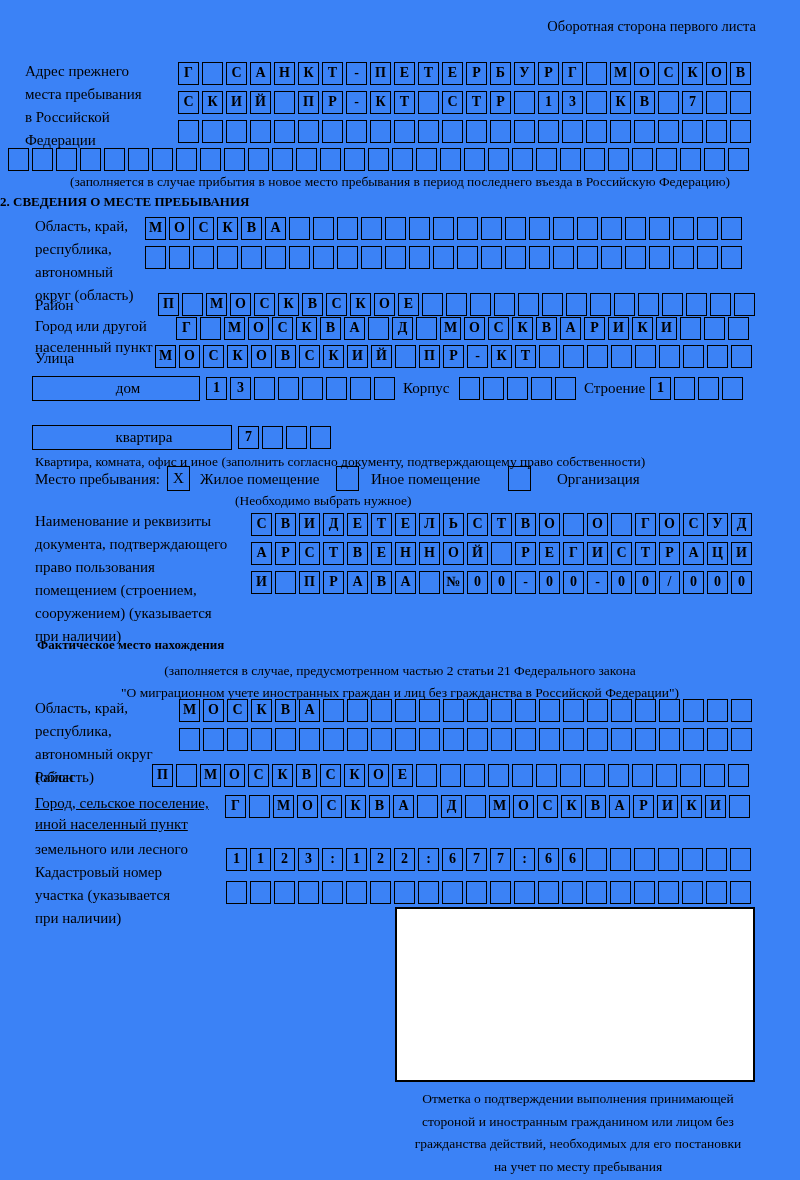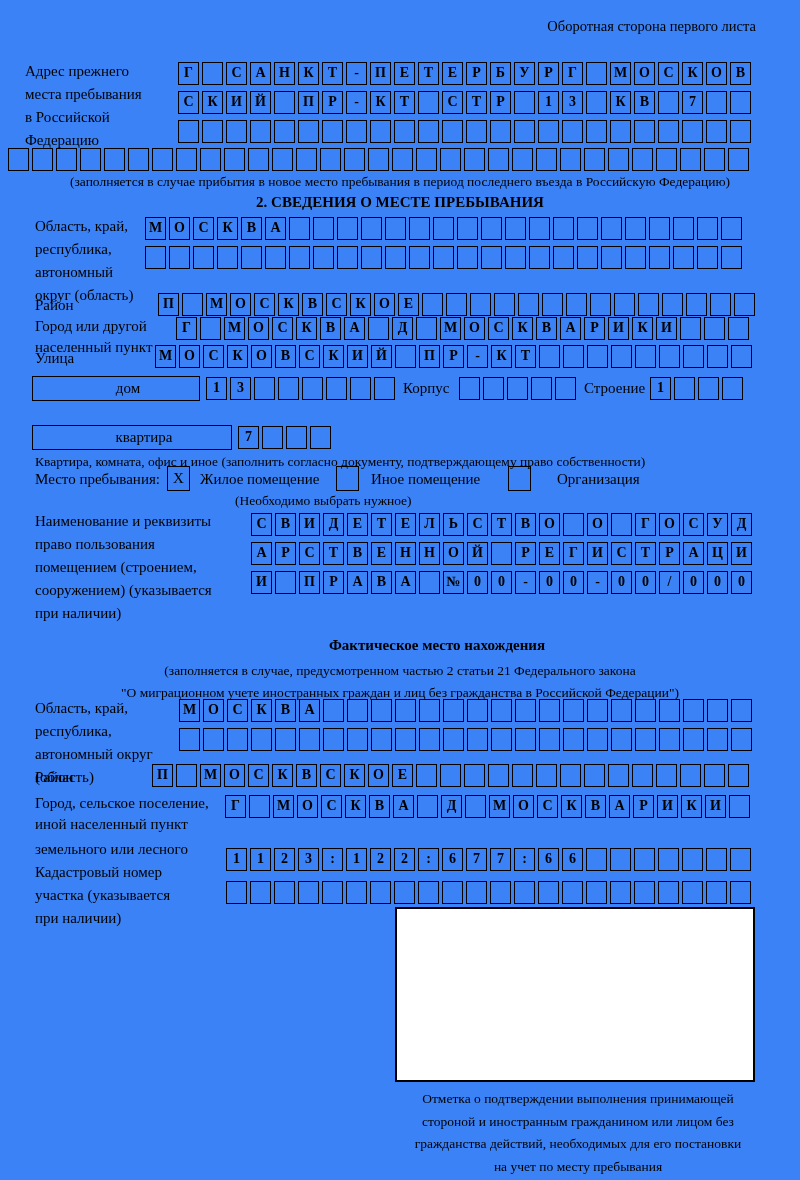--- a/index.html
+++ b/index.html
@@ -8,40 +8,40 @@
   .abs{position:absolute;}
   .lbl{font-size:15px;line-height:23px;}
   .lbl-tight{font-size:15px;line-height:21px;}
   .boxrow{display:flex;gap:3px;}
   .cell{display:inline-block;box-sizing:border-box;width:21px;height:23px;
         border:1.5px solid #000;text-align:center;font-size:14px;line-height:20px;
         font-weight:bold;overflow:hidden;}
   .fieldrect{box-sizing:border-box;border:1.5px solid #000;height:25px;
         display:flex;align-items:center;justify-content:center;font-size:15px;padding-left:24px;}
   .caption{font-size:13.5px;white-space:nowrap;}
-  .title{font-size:15px;font-weight:bold;text-align:center;width:100%;font-family:Liberation Serif, serif;}
+  .title{font-size:13px;font-weight:bold;width:100%;font-family:Liberation Serif, serif;}
   .centernote{font-size:13.5px;text-align:center;width:100%;}
   .chk{box-sizing:border-box;width:23px;height:25px;border:1.5px solid #000;
        text-align:center;font-size:15px;line-height:22px;display:inline-block;}
   .inline-lbl{font-size:15px;white-space:nowrap;}
   .stampbox{box-sizing:border-box;border:2px solid #000;background:#fff;}
   .stampcap{font-size:13.5px;line-height:22.5px;text-align:center;}
 </style>
 </head>
 <body>
 
 <div class="page">
 
   <div class="abs" style="top:18px;right:44px;font-size:14.5px;">Оборотная сторона первого листа</div>
 
   <div class="abs lbl" style="left:25px;top:60px;width:145px;">
     <div>Адрес прежнего</div>
     <div>места пребывания</div>
     <div>в Российской</div>
-    <div>Федерацию</div>
+    <div>Федерации</div>
   </div>
   <div class="abs boxrow" style="left:178px;top:62px;">
       <span class="cell">Г</span>
       <span class="cell"></span>
       <span class="cell">С</span>
       <span class="cell">А</span>
       <span class="cell">Н</span>
       <span class="cell">К</span>
       <span class="cell">Т</span>
       <span class="cell">-</span>
@@ -341,20 +341,21 @@
   <span class="abs chk" style="left:167px;top:466px;">X</span>
   <div class="abs inline-lbl" style="left:200px;top:471px;">Жилое помещение</div>
   <span class="abs chk" style="left:336px;top:466px;"></span>
   <div class="abs inline-lbl" style="left:371px;top:471px;">Иное помещение</div>
   <span class="abs chk" style="left:508px;top:466px;"></span>
   <div class="abs inline-lbl" style="left:557px;top:471px;">Организация</div>
   <div class="abs caption" style="left:235px;top:493px;">(Необходимо выбрать нужное)</div>
 
   <div class="abs lbl" style="left:35px;top:510px;width:220px;">
     <div>Наименование и реквизиты</div>
+    <div>документа, подтверждающего</div>
     <div>право пользования</div>
     <div>помещением (строением,</div>
     <div>сооружением) (указывается</div>
     <div>при наличии)</div>
   </div>
   <div class="abs boxrow" style="left:251px;top:513px;">
       <span class="cell">С</span>
       <span class="cell">В</span>
       <span class="cell">И</span>
       <span class="cell">Д</span>
@@ -508,21 +509,21 @@
       <span class="cell"></span>
       <span class="cell"></span>
       <span class="cell"></span>
       <span class="cell"></span>
       <span class="cell"></span>
       <span class="cell"></span>
       <span class="cell"></span>
       <span class="cell"></span>
     </div>
 
-  <div class="abs lbl-tight" style="left:35px;top:793px;width:200px;">
+  <div class="abs lbl-tight" style="left:35px;top:793px;width:200px;text-decoration:underline;">
     <div>Город, сельское поселение,</div>
     <div>иной населенный пункт</div>
   </div>
   <div class="abs boxrow" style="left:225px;top:795px;">
       <span class="cell">Г</span>
       <span class="cell"></span>
       <span class="cell">М</span>
       <span class="cell">О</span>
       <span class="cell">С</span>
       <span class="cell">К</span>

